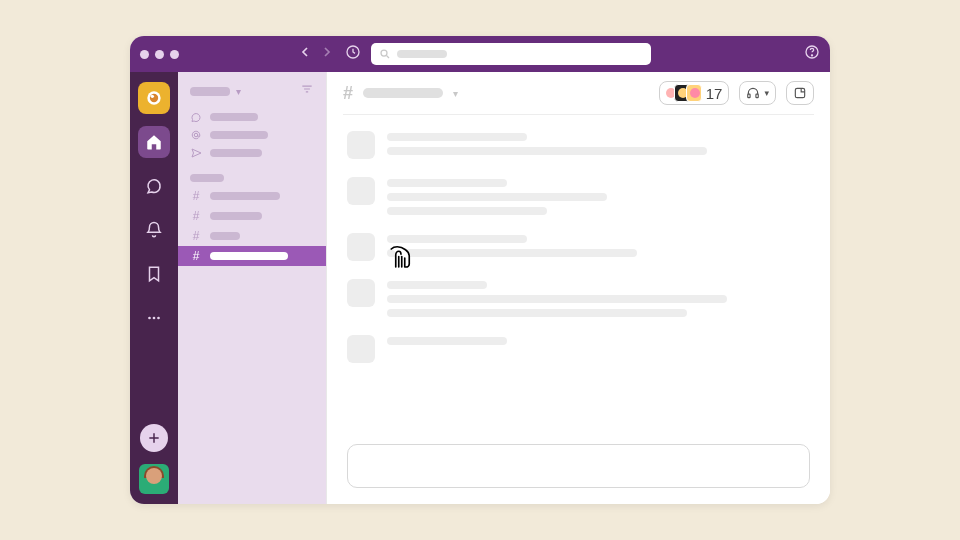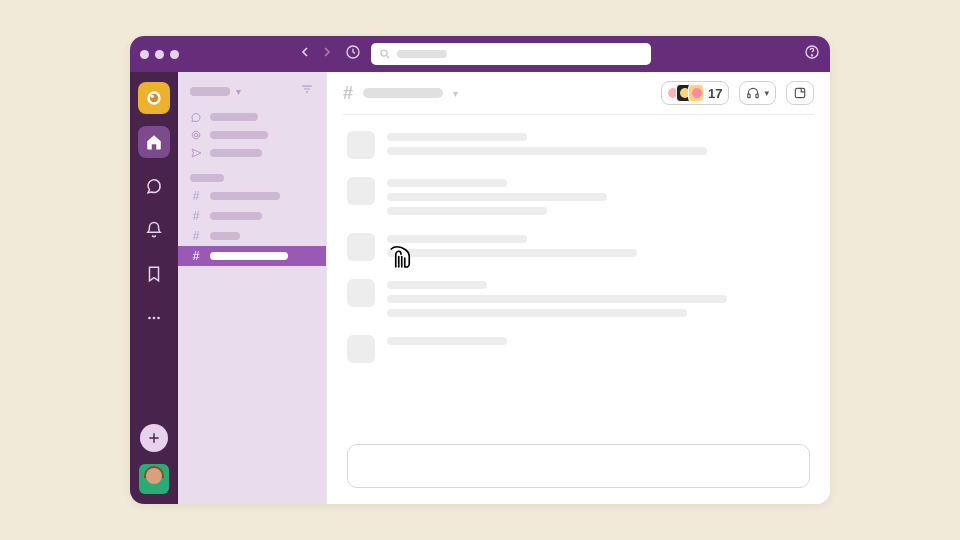--- a/index.html
+++ b/index.html
@@ -91,21 +91,21 @@
   }
   .chan-header .hash { color:#c8c8c8; font-size:18px; font-weight:600; }
   .chan-header .name-ph { width:80px; height:10px; background:#e0e0e0; border-radius:5px; }
   .chan-header .chev { color:#c8c8c8; font-size:10px; }
   .chan-header .spacer { flex:1; }
   .member-pill {
     display:flex; align-items:center; border:1.5px solid #d0d0d0; border-radius:8px;
     padding: 2px 6px 2px 2px; gap:4px;
   }
   .member-pill .m { width:16px; height:18px; border-radius:4px; }
-  .member-pill .count { font-size:13px; color:#444; font-weight:700; }
+  .member-pill .count { font-size:15px; color:#444; font-weight:400; }
   .hdr-btn {
     border:1.5px solid #d0d0d0; border-radius:8px; height:24px;
     display:flex; align-items:center; padding:0 6px; gap:4px; color:#555;
   }
   .divider { height:1px; background:#ededed; margin:0 16px; }
   .messages { flex:1; padding: 16px 20px; overflow:hidden; display:flex; flex-direction:column; gap:18px; }
   .msg { display:flex; gap:12px; }
   .msg .av { width:28px; height:28px; border-radius:6px; background:#ededed; flex-shrink:0; }
   .msg .lines { flex:1; display:flex; flex-direction:column; gap:6px; padding-top:2px; }
   .msg .ln { height:8px; background:#ededed; border-radius:4px; }

